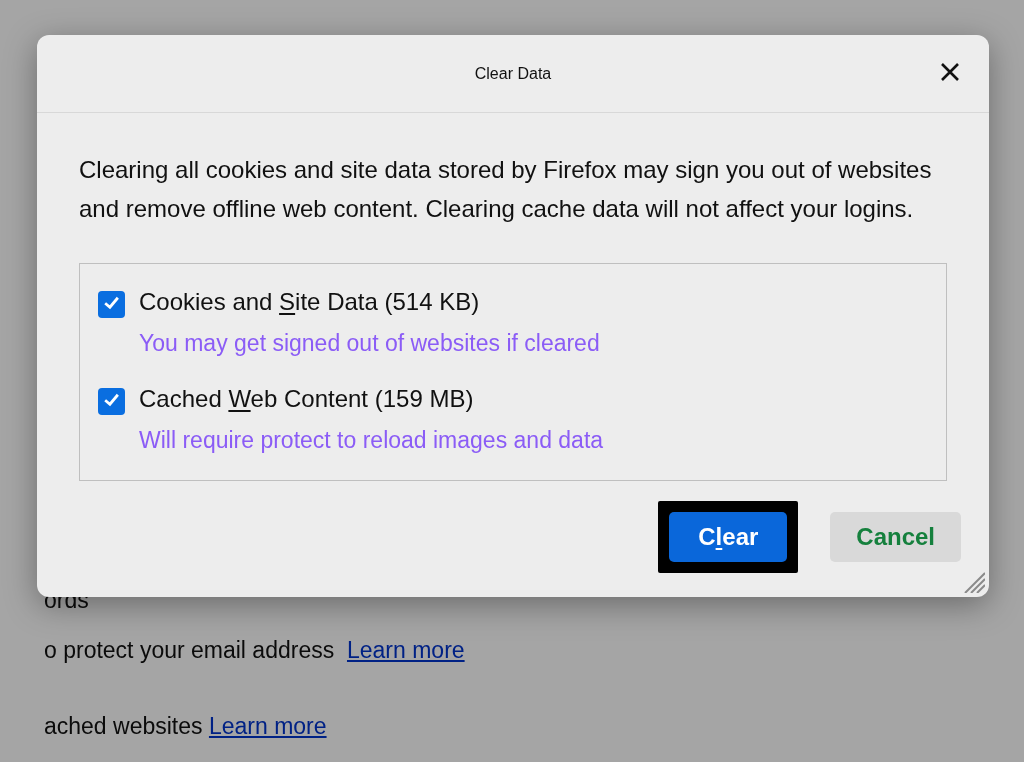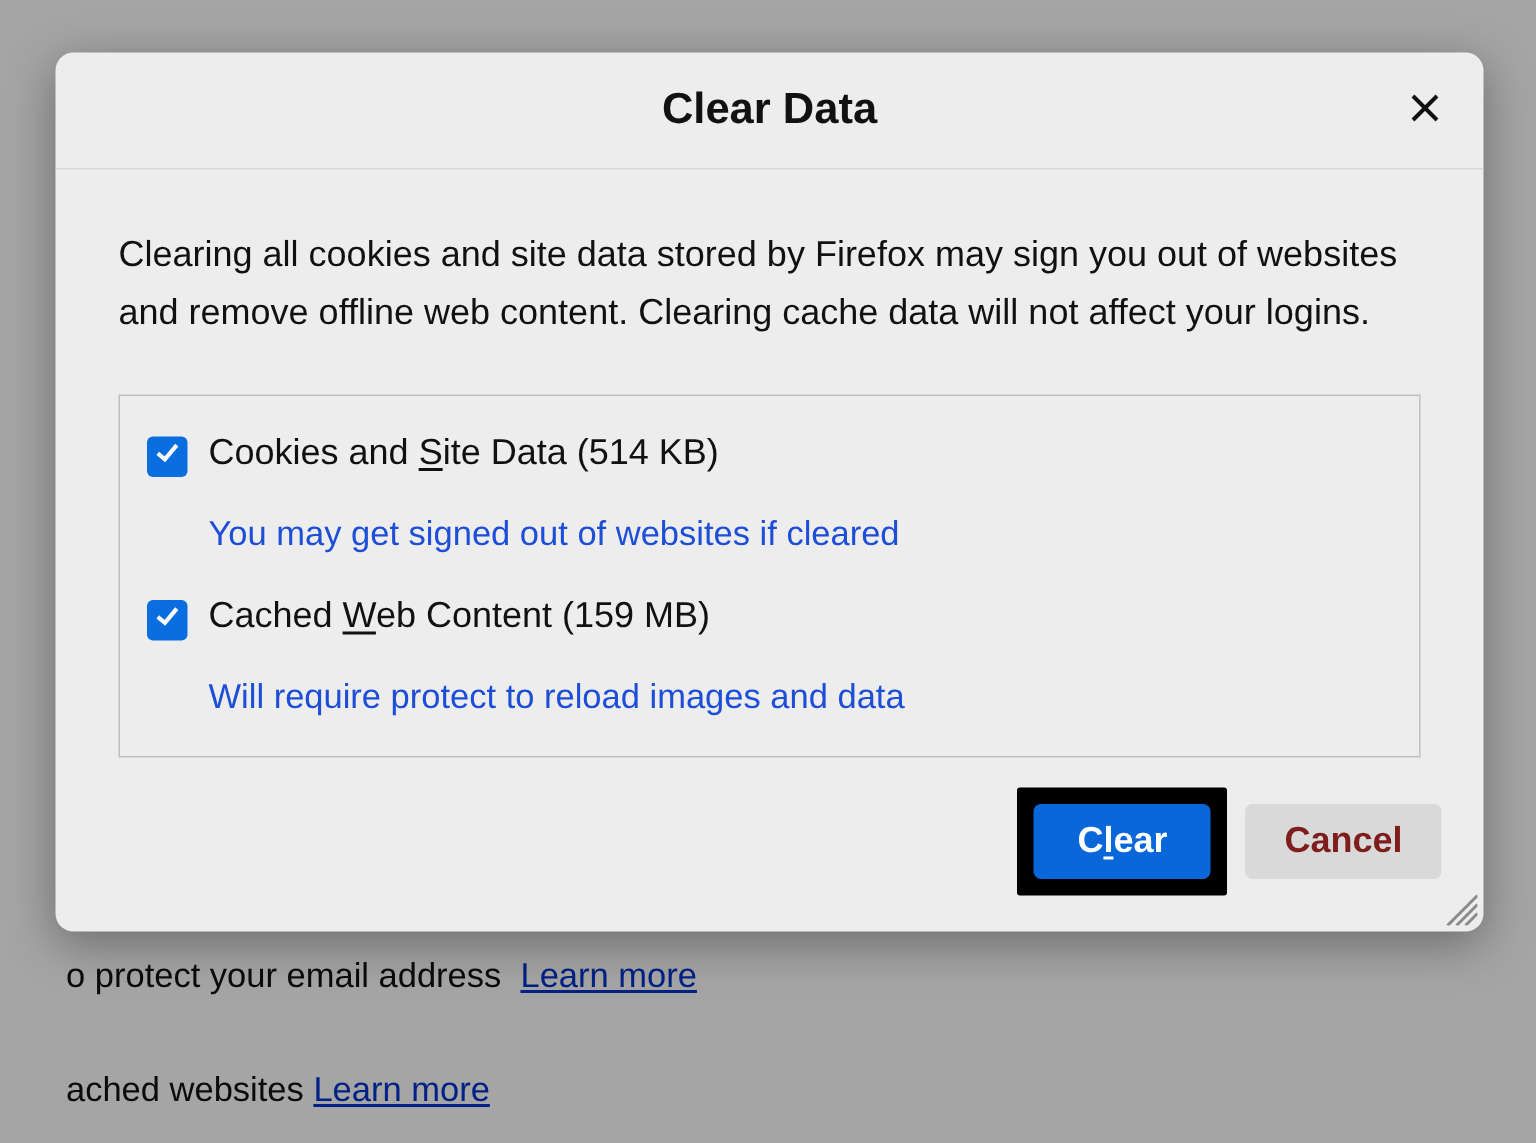--- a/index.html
+++ b/index.html
@@ -46,22 +46,22 @@
   }
   .dialog-header {
     position: relative;
     height: 78px;
     border-bottom: 1px solid #d8d8d8;
     display: flex;
     align-items: center;
     justify-content: center;
   }
   .dialog-title {
-    font-size: 29px;
-    font-weight: 700;
+    font-size: 16px;
+    font-weight: 400;
     color: #111;
   }
   .close-btn {
     position: absolute;
     right: 22px;
     top: 22px;
     width: 34px;
     height: 34px;
     cursor: pointer;
     display:flex;
@@ -101,22 +101,22 @@
     justify-content:center;
     cursor:pointer;
   }
   .chk svg{ width:19px; height:19px; stroke:#fff; stroke-width:3.5; fill:none; }
   .option-text .opt-label {
     font-size: 24px;
     color: #111;
   }
   .option-text .opt-sub {
     font-size: 23px;
-    color: #1d4ed8;
-    margin-top: 26px;
+    color: #8b5cf6;
+    margin-top: 14px;
   }
   .accesskey { text-decoration: underline; text-underline-offset: 3px; }
   .dialog-footer {
     display: flex;
     justify-content: flex-end;
     gap: 12px;
     padding: 20px 28px 24px 42px;
     position: relative;
   }
   .highlight-wrap{
@@ -133,22 +133,23 @@
     cursor: pointer;
     border: none;
     min-width: 118px;
   }
   .btn-primary {
     background: #0a67da;
     color: #fff;
   }
   .btn-secondary {
     background: #d9d9d9;
-    color: #7f1d1d;
+    color: #15803d;
     align-self:center;
+    margin-left:20px;
   }
   .resize-grip{
     position:absolute;
     right:4px;
     bottom:4px;
     width:26px;
     height:26px;
   }
   .resize-grip svg{ width:26px; height:26px; }
 </style>

